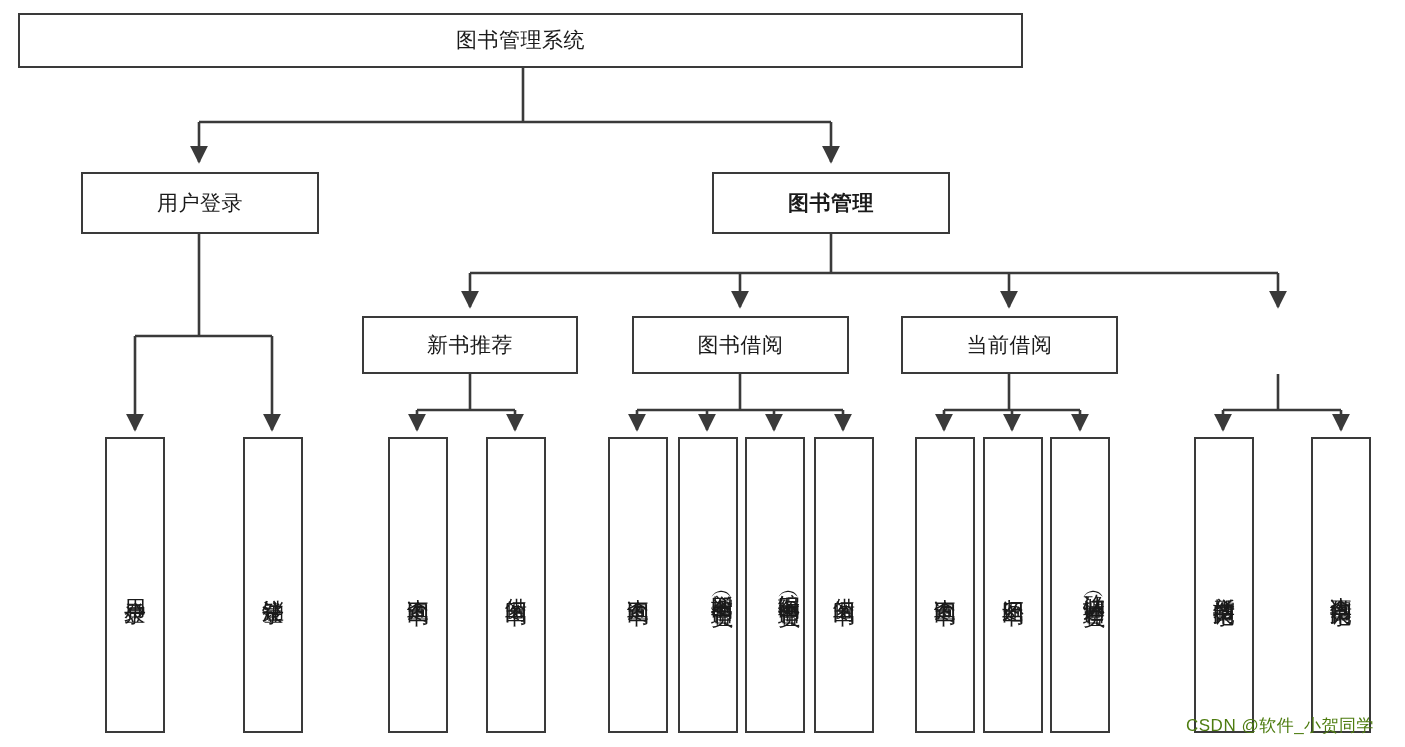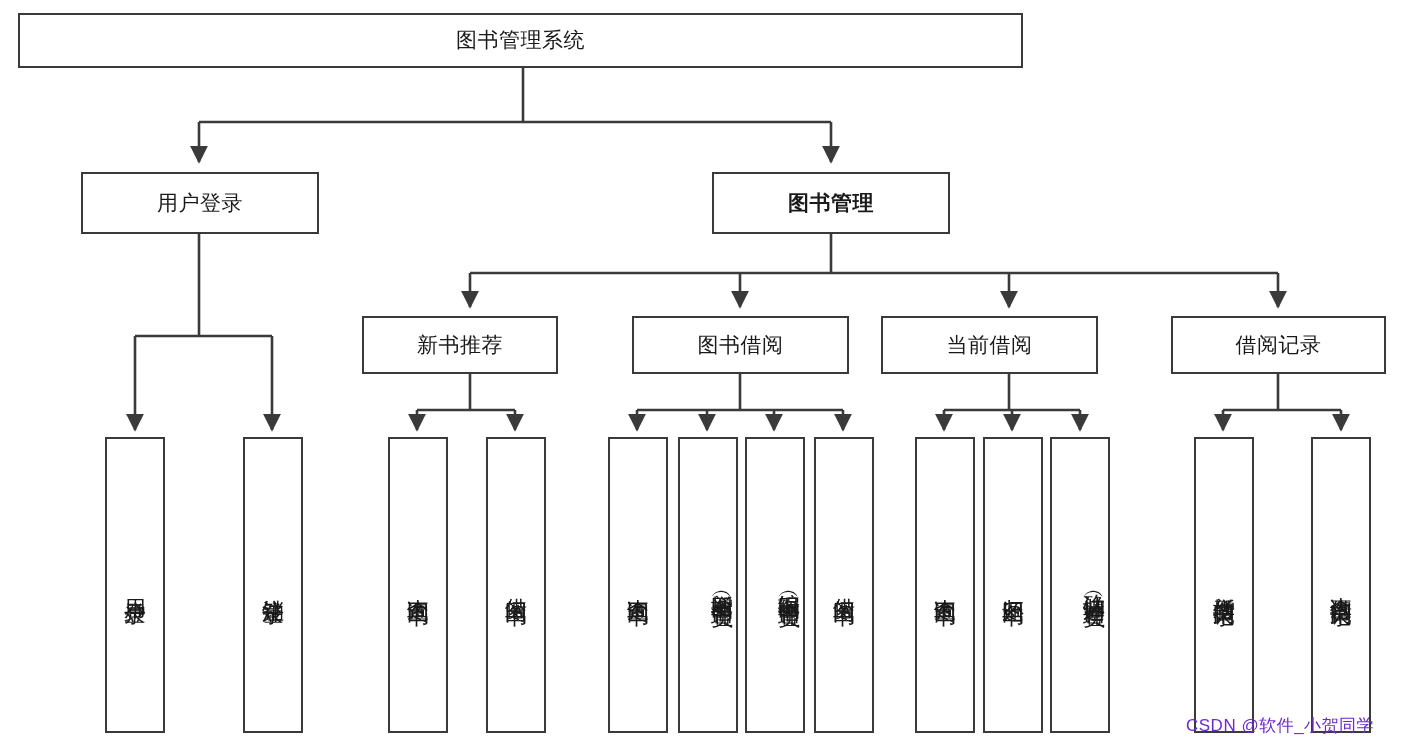--- a/index.html
+++ b/index.html
@@ -53,21 +53,21 @@
     top: 0;
     width: 1405px;
     height: 747px;
     pointer-events: none;
   }
   .watermark {
     position: absolute;
     left: 1186px;
     top: 714px;
     font-size: 17px;
-    color: #6d28d9;
+    color: #4d7c0f;
     white-space: nowrap;
     letter-spacing: 0.5px;
   }
 </style>
 </head>
 <body>
 
 <div id="canvas">
 
   <svg class="links" viewBox="0 0 1405 747" xmlns="http://www.w3.org/2000/svg">
@@ -118,24 +118,23 @@
       <path d="M 1223 410 L 1223 430" marker-end="url(#arrow)"></path>
       <path d="M 1341 410 L 1341 430" marker-end="url(#arrow)"></path>
     </g>
   </svg>
 
   <div class="node horiz" style="left:18px; top:13px; width:1005px; height:55px;">图书管理系统</div>
 
   <div class="node horiz" style="left:81px; top:172px; width:238px; height:62px;">用户登录</div>
   <div class="node horiz" style="left:712px; top:172px; width:238px; height:62px;font-weight:bold;">图书管理</div>
 
-  <div class="node horiz" style="left:362px; top:316px; width:196px; height:58px;text-align:center;">新书推荐</div>
+  <div class="node horiz" style="left:362px; top:316px; width:216px; height:58px;text-align:center;">新书推荐</div>
   <div class="node horiz" style="left:632px; top:316px; width:217px; height:58px;font-family:Liberation Serif, serif;">图书借阅</div>
-  <div class="node horiz" style="left:881px; top:316px; width:217px; height:58px;">当前借阅</div>
-  <div class="node horiz" style="left:1171px; top:316px; width:215px; height:58px;">借阅记录</div>
+  <div class="node horiz" style="left:901px; top:316px; width:217px; height:58px;">当前借阅</div>
 
   <div class="node vert mid" style="left:105px; top:437px; width:60px; height:296px;">用户登录</div>
   <div class="node vert mid" style="left:243px; top:437px; width:60px; height:296px;">注销登录</div>
 
   <div class="node vert mid" style="left:388px; top:437px; width:60px; height:296px;">查询图书</div>
   <div class="node vert mid" style="left:486px; top:437px; width:60px; height:296px;">借阅图书</div>
 
   <div class="node vert mid" style="left:608px; top:437px; width:60px; height:296px;">查询图书</div>
   <div class="node vert" style="left:678px; top:437px; width:60px; height:296px;">新增图书（管理员）</div>
   <div class="node vert" style="left:745px; top:437px; width:60px; height:296px;">编辑图书（管理员）</div>

